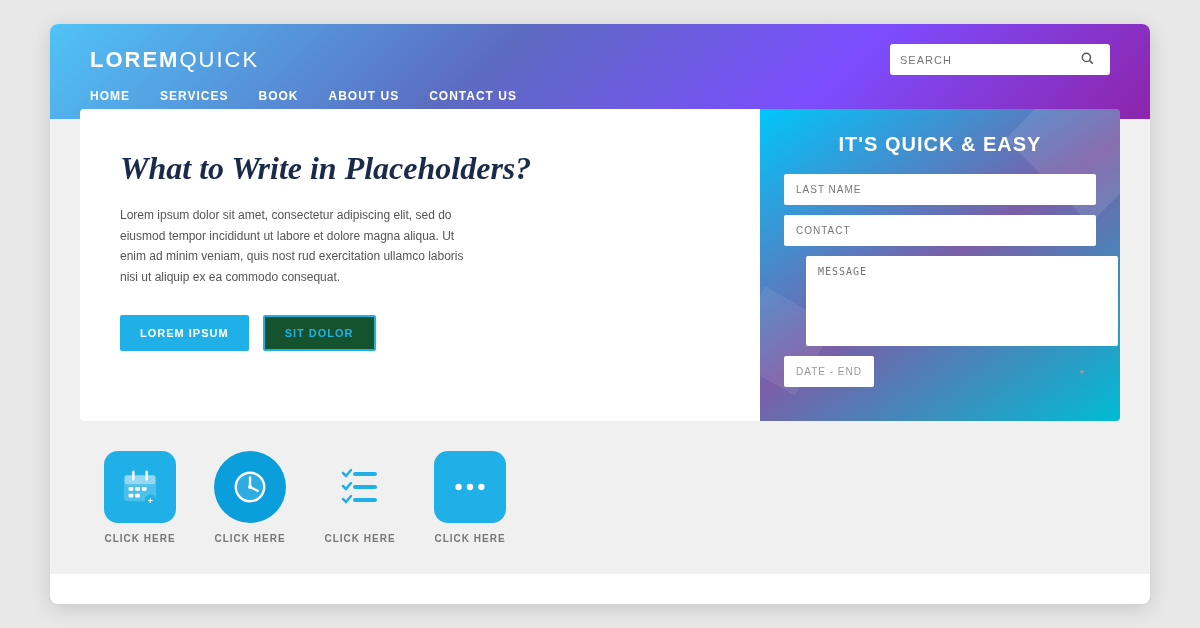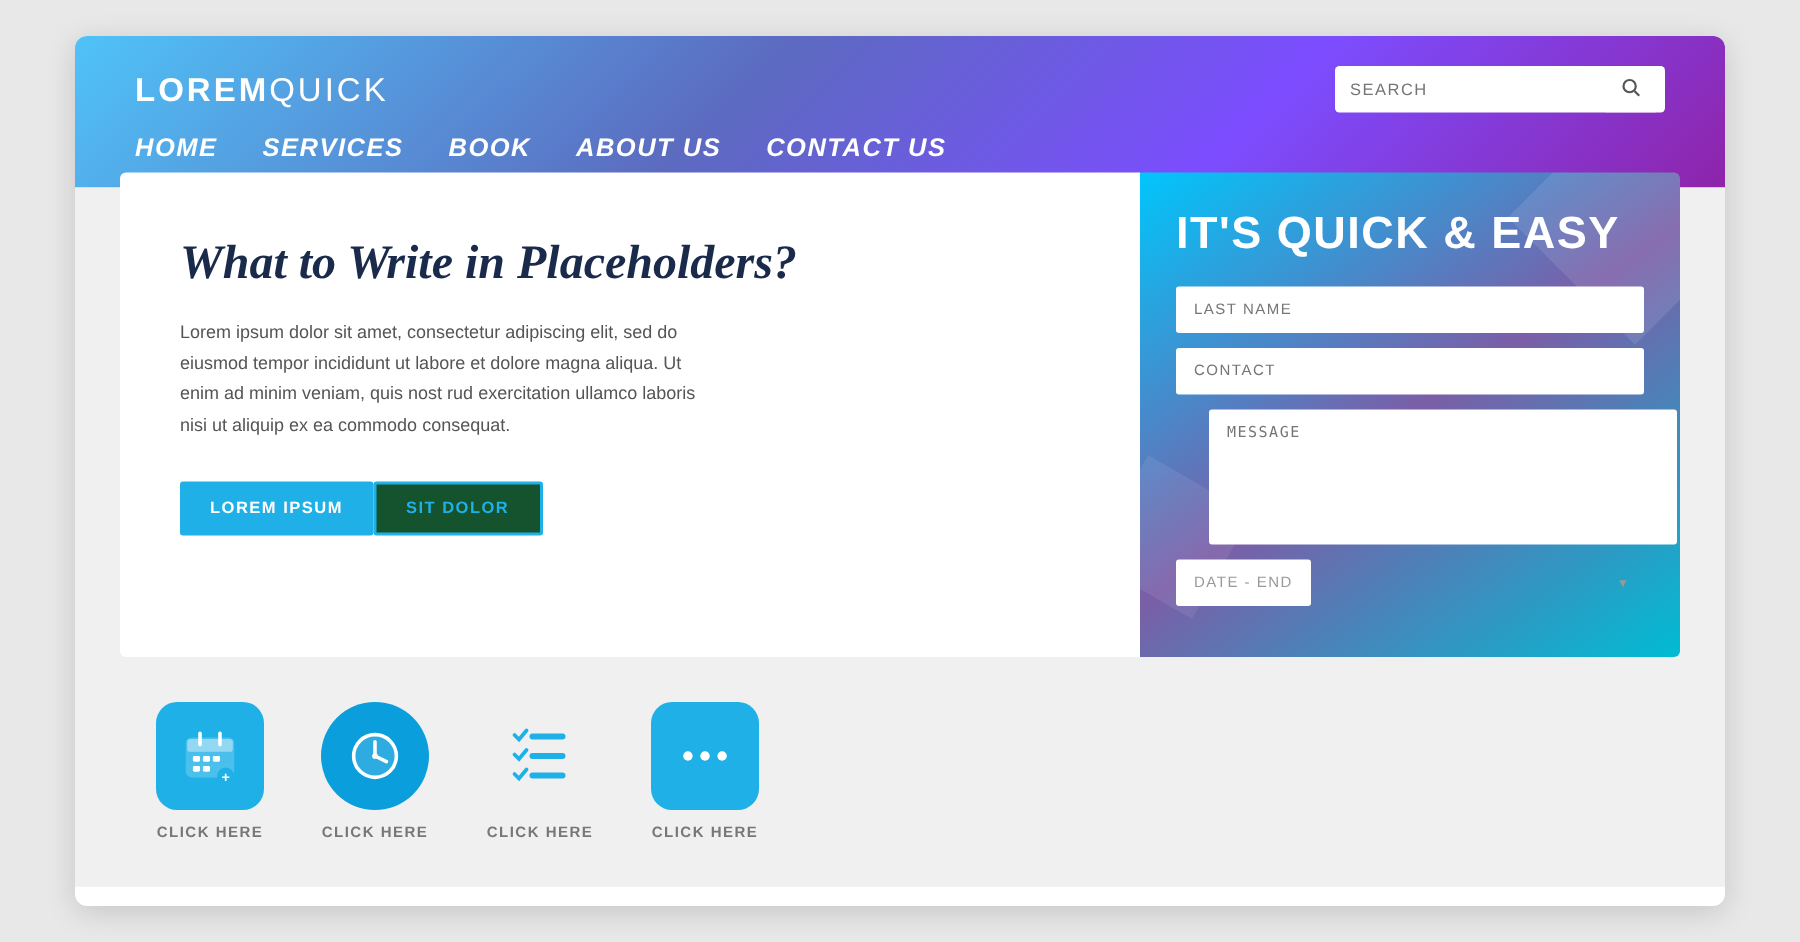--- a/index.html
+++ b/index.html
@@ -68,26 +68,25 @@
       cursor: pointer;
       color: #555;
       font-size: 14px;
     }
     .nav {
       display: flex;
       gap: 30px;
     }
     .nav-item {
       color: white;
-      font-size: 17px;
+      font-size: 12px;
       font-weight: 600;
       letter-spacing: 1px;
       cursor: pointer;
       text-decoration: none;
-      font-style: italic;
     }
     
     .main-content {
       background: #f0f0f0;
       padding: 0;
       display: flex;
       flex-direction: column;
     }
     .content-row {
       display: flex;
@@ -114,21 +113,21 @@
     }
     .hero-text {
       font-size: 12px;
       color: #555;
       line-height: 1.7;
       margin-bottom: 28px;
       max-width: 360px;
     }
     .btn-group {
       display: flex;
-      gap: 0;
+      gap: 14px;
     }
     .btn-primary {
       background: #1fb0e8;
       color: white;
       border: none;
       padding: 10px 20px;
       font-size: 11px;
       font-weight: 700;
       letter-spacing: 1px;
       cursor: pointer;
@@ -169,26 +168,27 @@
       position: absolute;
       bottom: 40px;
       left: -20px;
       width: 80px;
       height: 80px;
       background: rgba(255,255,255,0.08);
       transform: rotate(30deg);
     }
     .form-title {
       color: white;
-      font-size: 30px;
+      font-size: 20px;
       font-weight: 900;
       letter-spacing: 1px;
       margin-bottom: 18px;
       position: relative;
       z-index: 1;
+      text-align: center;
     }
     .form-row {
       display: flex;
       gap: 10px;
       margin-bottom: 10px;
       position: relative;
       z-index: 1;
     }
     .form-input {
       flex: 1;

